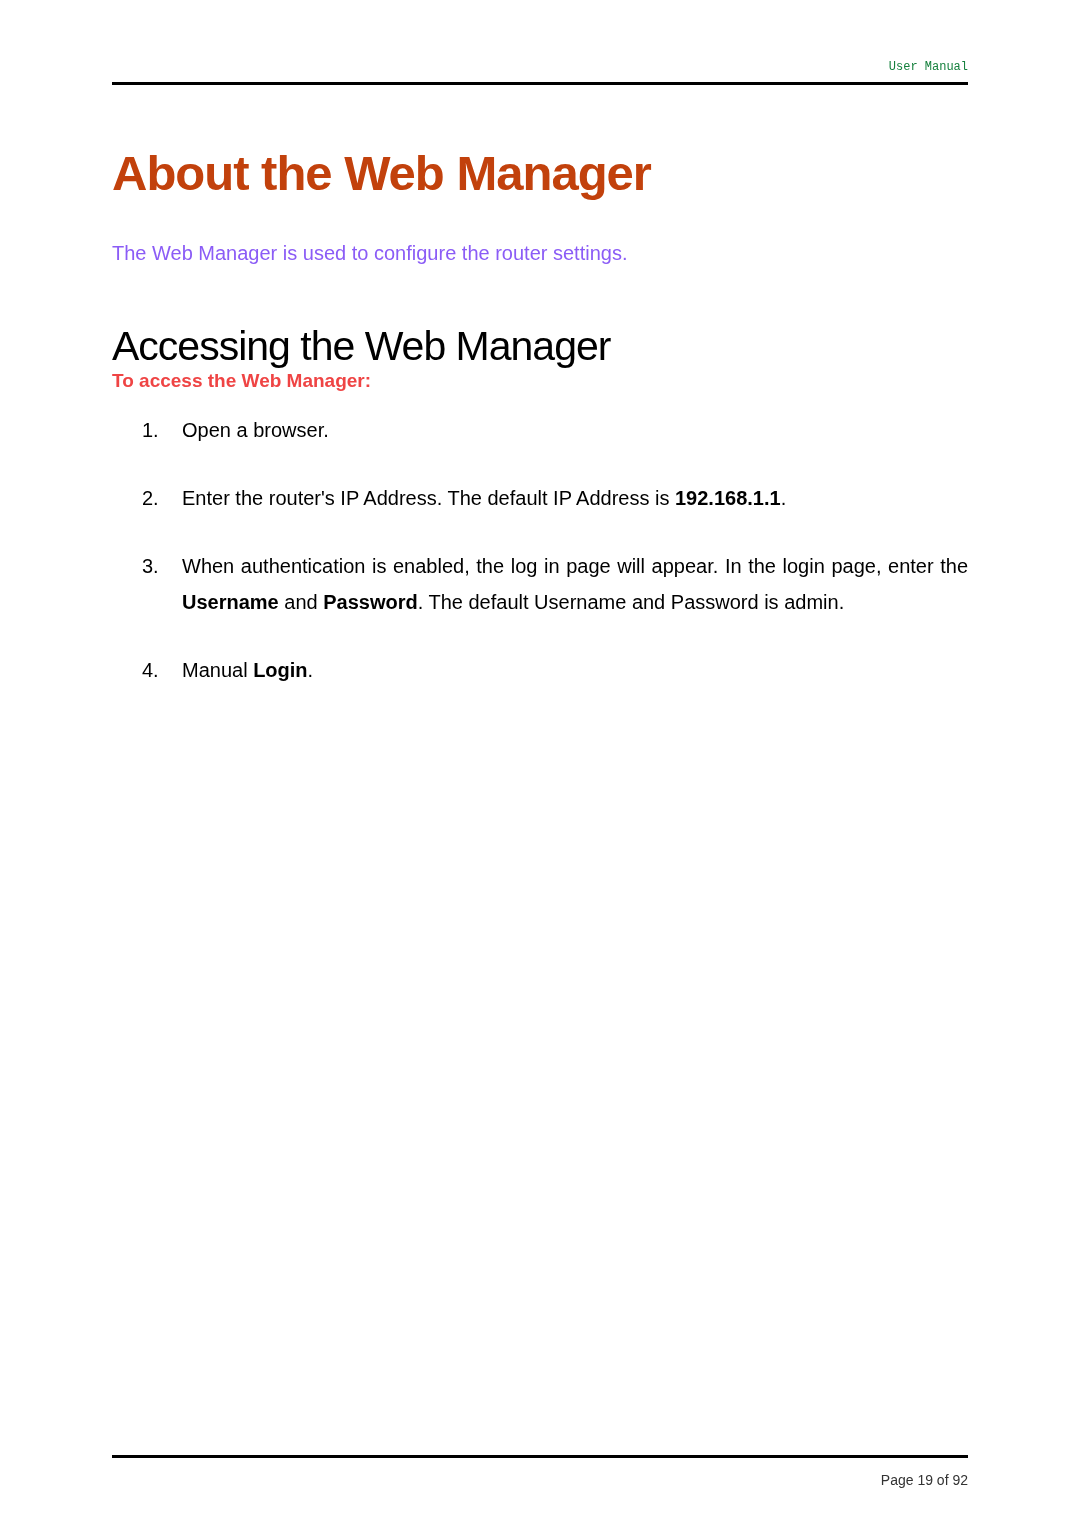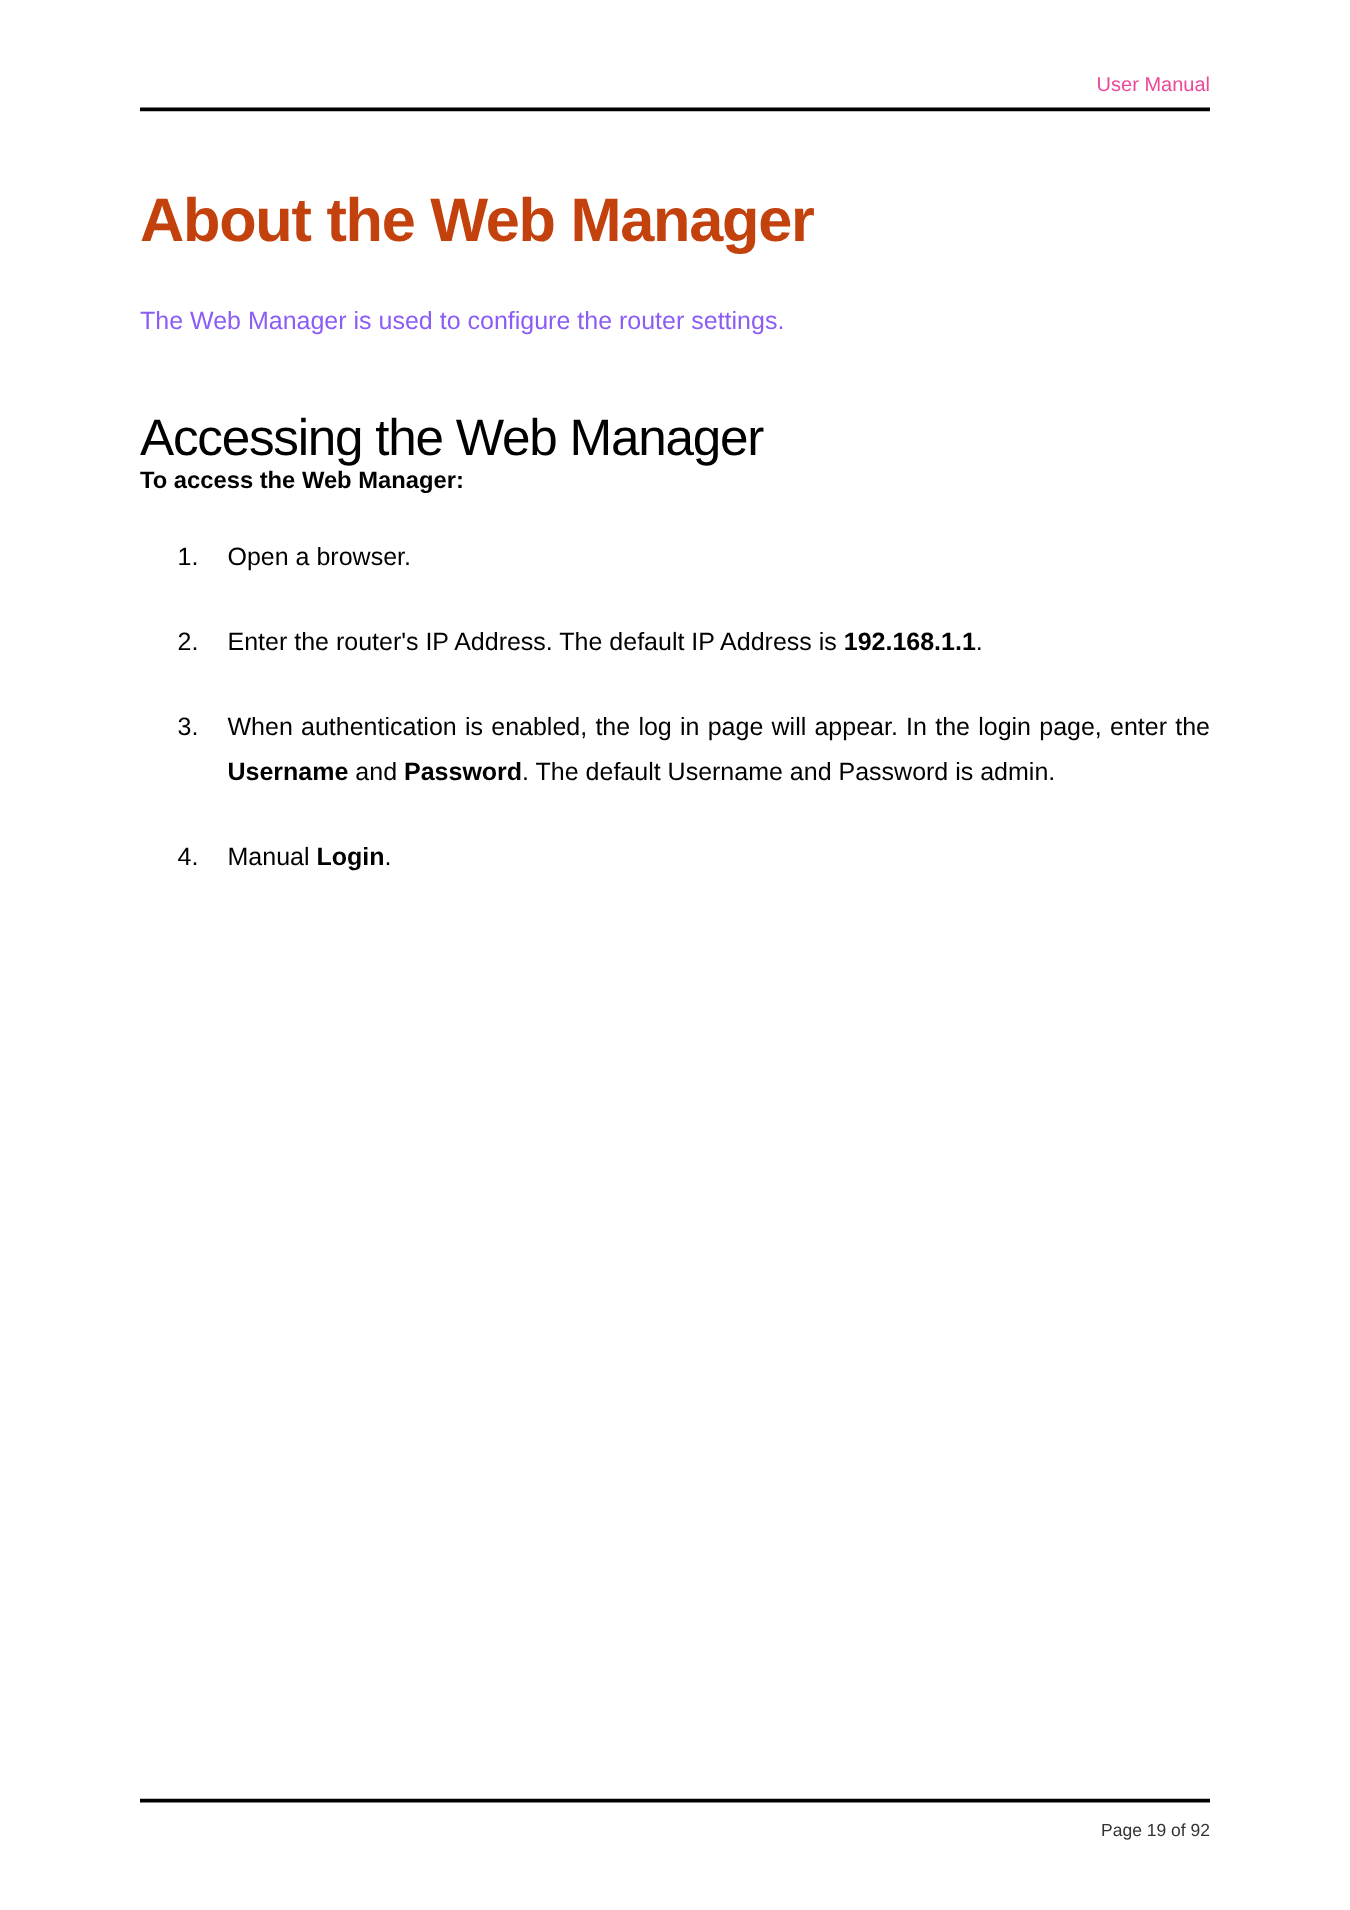--- a/index.html
+++ b/index.html
@@ -14,23 +14,24 @@
       font-family: Arial, Helvetica, sans-serif;
       position: relative;
     }
     .page {
       padding: 60px 112px 0 112px;
       position: relative;
       height: 100%;
     }
     .header-label {
       text-align: right;
-      font-size: 16px;
-      color: #ec4899;
+      font-size: 12px;
+      color: #15803d;
       margin-bottom: 8px;
+      font-family: Liberation Mono, monospace;
     }
     .header-rule {
       border: none;
       border-top: 3px solid #000;
       margin-bottom: 60px;
     }
     .heading-1 {
       font-family: Arial, Helvetica, sans-serif;
       font-weight: 900;
       font-size: 49px;
@@ -48,22 +49,22 @@
       font-family: Arial, Helvetica, sans-serif;
       font-weight: 400;
       font-size: 41px;
       color: #000;
       letter-spacing: -1px;
     }
     .heading-3 {
       font-family: Arial, Helvetica, sans-serif;
       font-weight: 900;
       font-size: 19px;
-      color: #000000;
-      margin-bottom: 32px;
+      color: #ef4444;
+      margin-bottom: 20px;
     }
     .steps {
       list-style: none;
       padding-left: 30px;
     }
     .steps li {
       font-size: 20px;
       color: #000;
       margin-bottom: 32px;
       line-height: 1.8;
@@ -76,21 +77,21 @@
       flex-shrink: 0;
     }
     .steps li .step-text {
       flex: 1;
     }
     .bold {
       font-weight: bold;
     }
     .footer-area {
       position: absolute;
-      bottom: 56px;
+      bottom: 40px;
       left: 112px;
       right: 112px;
     }
     .footer-rule {
       border: none;
       border-top: 3px solid #000;
       margin-bottom: 14px;
     }
     .footer-text {
       text-align: right;

